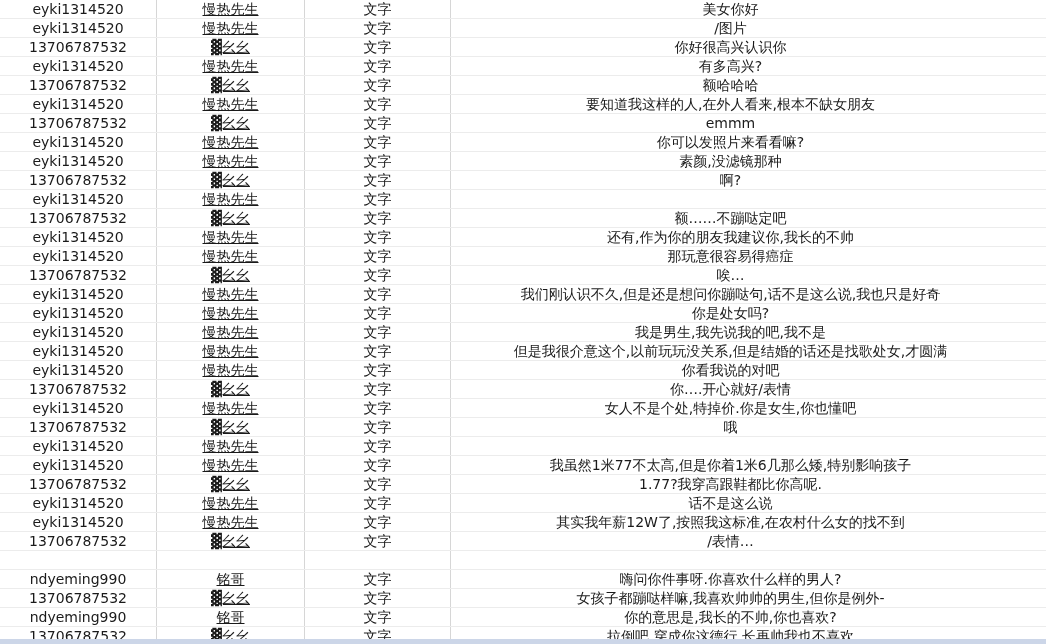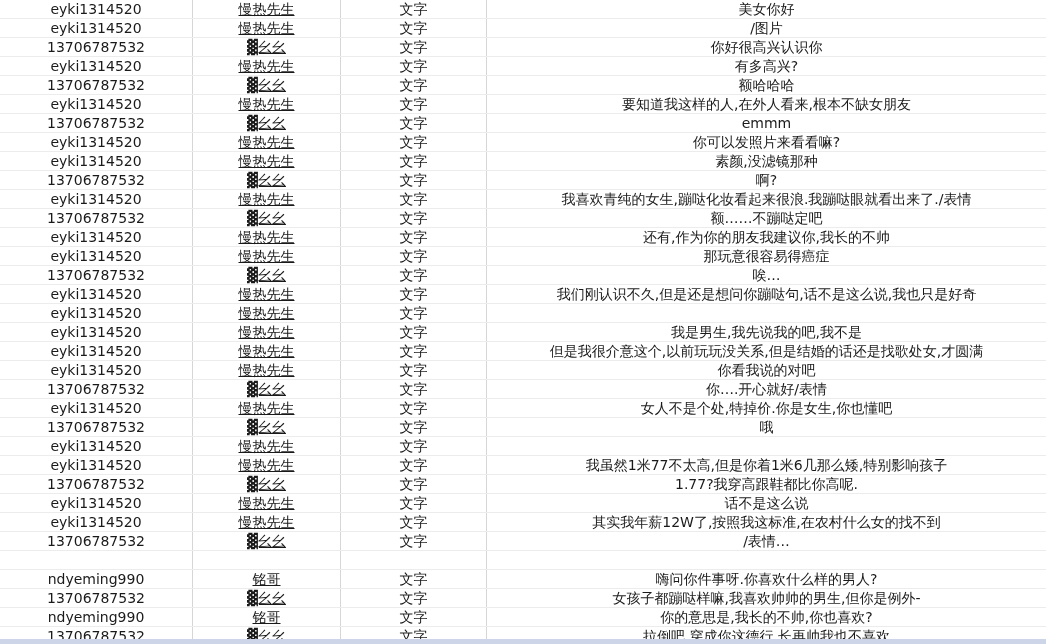--- a/index.html
+++ b/index.html
@@ -20,21 +20,21 @@
     border-bottom:1px solid #ececec;
     box-sizing:border-box;
   }
   .cell{
     box-sizing:border-box;
     text-align:center;
     white-space:nowrap;
     overflow:hidden;
     height:18px;
   }
-  .c-account{width:193px;border-right:1px solid #d6d6d6;}
+  .c-account{width:157px;border-right:1px solid #d6d6d6;}
   .c-nick{width:148px;border-right:1px solid #d6d6d6;text-decoration:underline;}
   .c-type{width:146px;border-right:1px solid #d6d6d6;}
   .c-msg{width:559px;}
   .glyph-nick{letter-spacing:0;}
   #bottom-strip{
     position:absolute;left:0;bottom:0;
     width:1046px;height:5px;
     background:#ccd6e8;
   }
 </style>
@@ -100,21 +100,20 @@
       <div class="row">
         <div class="cell c-account">13706787532</div>
         <div class="cell c-nick glyph-nick">▓幺幺</div>
         <div class="cell c-type">文字</div>
         <div class="cell c-msg">啊?</div>
       </div>
       <div class="row">
         <div class="cell c-account">eyki1314520</div>
         <div class="cell c-nick glyph-nick">慢热先生</div>
         <div class="cell c-type">文字</div>
-        <div class="cell c-msg">我喜欢青纯的女生,蹦哒化妆看起来很浪.我蹦哒眼就看出来了./表情</div>
       </div>
       <div class="row">
         <div class="cell c-account">13706787532</div>
         <div class="cell c-nick glyph-nick">▓幺幺</div>
         <div class="cell c-type">文字</div>
         <div class="cell c-msg">额……不蹦哒定吧</div>
       </div>
       <div class="row">
         <div class="cell c-account">eyki1314520</div>
         <div class="cell c-nick glyph-nick">慢热先生</div>
@@ -136,20 +135,21 @@
       <div class="row">
         <div class="cell c-account">eyki1314520</div>
         <div class="cell c-nick glyph-nick">慢热先生</div>
         <div class="cell c-type">文字</div>
         <div class="cell c-msg">我们刚认识不久,但是还是想问你蹦哒句,话不是这么说,我也只是好奇</div>
       </div>
       <div class="row">
         <div class="cell c-account">eyki1314520</div>
         <div class="cell c-nick glyph-nick">慢热先生</div>
         <div class="cell c-type">文字</div>
+        <div class="cell c-msg">你是处女吗?</div>
       </div>
       <div class="row">
         <div class="cell c-account">eyki1314520</div>
         <div class="cell c-nick glyph-nick">慢热先生</div>
         <div class="cell c-type">文字</div>
         <div class="cell c-msg">我是男生,我先说我的吧,我不是</div>
       </div>
       <div class="row">
         <div class="cell c-account">eyki1314520</div>
         <div class="cell c-nick glyph-nick">慢热先生</div>

